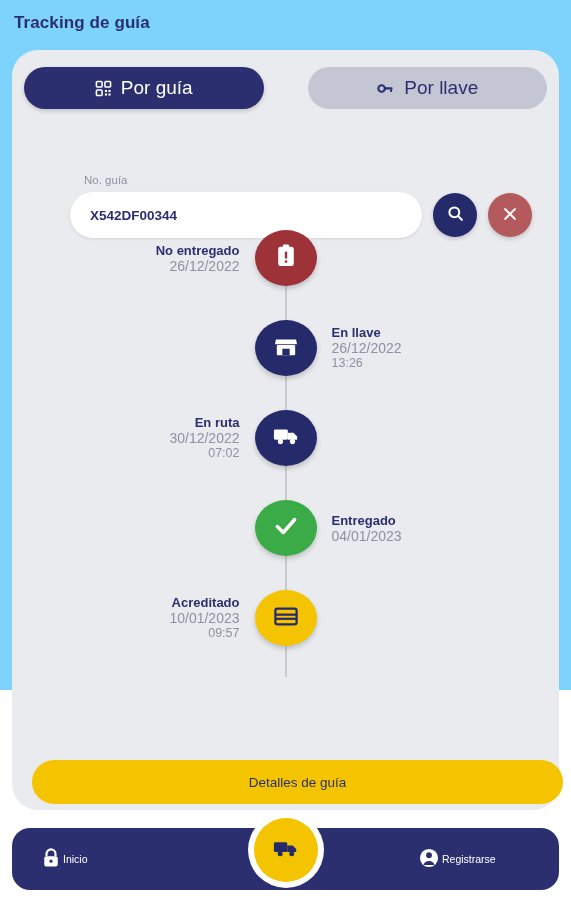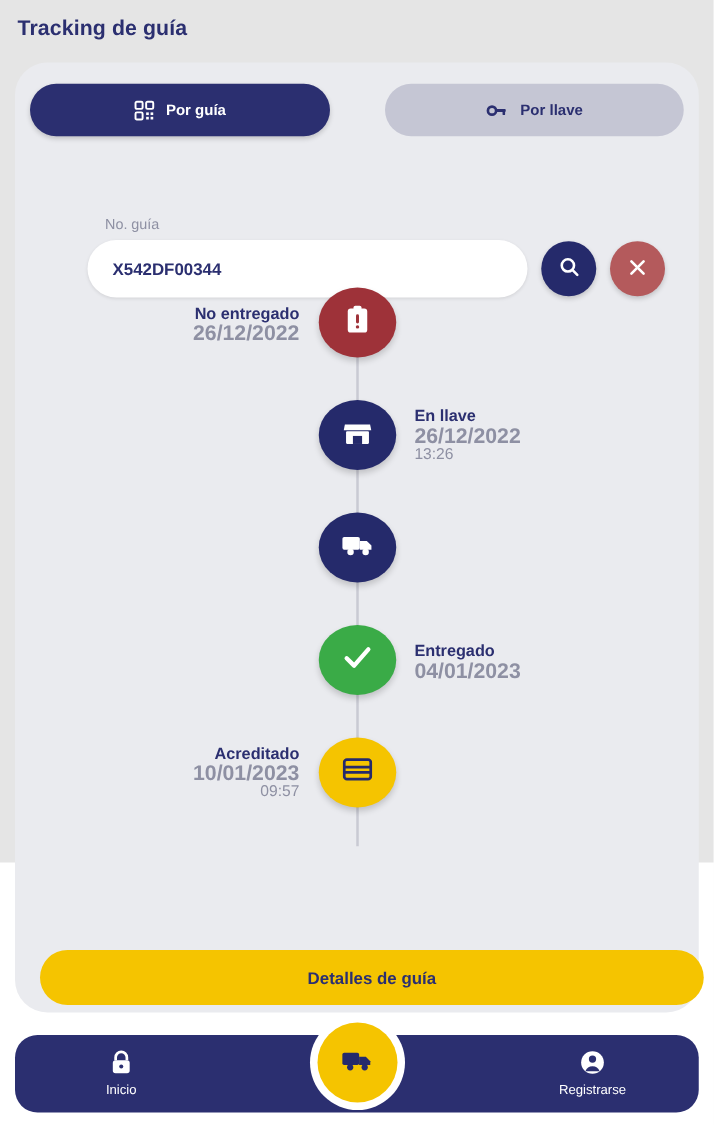--- a/index.html
+++ b/index.html
@@ -2,21 +2,21 @@
 <html><head>
 <meta charset="utf-8">
 <style>
   * { box-sizing: border-box; margin: 0; padding: 0; }
   html, body {
     width: 571px; height: 900px;
     background: #ffffff;
     font-family: "Liberation Sans", sans-serif;
     overflow: hidden;
   }
-  .screen { position: relative; width: 571px; height: 690px; background: #e5e5e5; }
+  .screen { position: relative; width: 571px; height: 690px; background: #7dd3fc; }
 
   
   .page-title {
     position: absolute; left: 14px; top: 13px;
     font-size: 17px; font-weight: 700; color: #2b2f70;
     letter-spacing: .1px;
   }
 
   
   .card {
@@ -29,21 +29,21 @@
   
   .segments {
     position: absolute; left: 12px; top: 14px;
     width: 523px; height: 48px;
     display: flex; gap: 44px; align-items: center;
   }
   .seg {
     height: 42px; flex: 1;
     border-radius: 21px;
     display: flex; align-items: center; justify-content: center; gap: 9px;
-    font-size: 12px; font-weight: 700;
+    font-size: 19px; font-weight: 400;
     border: none; cursor: pointer;
   }
   .seg.active { background: #2b2f70; color: #ffffff; box-shadow: 0 2px 4px rgba(0,0,0,.18); }
   .seg.inactive { background: #c5c6d4; color: #2b2f70; }
   .seg svg { display: block; }
 
   
   .field-label {
     position: absolute; left: 72px; top: 124px;
     font-size: 11.5px; color: #8e90a3; font-weight: 400;
@@ -95,49 +95,49 @@
     box-shadow: 0 3px 5px rgba(0,0,0,.18);
   }
   .tl-text { position: absolute; width: 180px; }
   .tl-text.left  { right: 50%; margin-right: 46px; text-align: right; }
   .tl-text.right { left: 50%;  margin-left: 46px;  text-align: left; }
   .tl-status {
     font-size: 13px; font-weight: 700; color: #2b2f70;
     line-height: 16px; white-space: nowrap;
   }
   .tl-date {
-    font-size: 17px; font-weight: 700; color: #8e90a3;
+    font-size: 14px; font-weight: 400; color: #8e90a3;
     line-height: 15px; white-space: nowrap;
   }
   .tl-time {
     font-size: 12.5px; font-weight: 400; color: #8e90a3;
     line-height: 15px; white-space: nowrap;
   }
 
   
   .details-btn {
     position: absolute; left: 20px; top: 710px;
     width: 531px; height: 44px;
     background: #f5c400; border: none; border-radius: 22px;
     font-family: "Liberation Sans", sans-serif;
-    font-size: 13.5px; font-weight: 700; color: #2b2f70;
+    font-size: 13.5px; font-weight: 400; color: #2b2f70;
     cursor: pointer;
   }
 
   
   .bottom-nav {
     position: absolute; left: 12px; top: 828px;
     width: 547px; height: 62px;
     background: #2b2f70; border-radius: 18px;
     display: flex; align-items: center; justify-content: space-between;
     padding: 0 30px;
   }
   .nav-item {
     width: 110px;
-    display: flex; flex-direction: column; align-items: center; gap: 3px;
+    display: flex; flex-direction: row; align-items: center; gap: 3px;
     cursor: pointer; background: none; border: none;
   }
   .nav-label {
     font-family: "Liberation Sans", sans-serif;
     font-size: 10.5px; color: #ffffff; font-weight: 400;
   }
   .fab-notch {
     position: absolute; left: 50%; top: 812px; margin-left: -38px;
     width: 76px; height: 76px; border-radius: 50%;
     background: #ffffff;
@@ -242,20 +242,25 @@
             <svg width="24" height="22" viewBox="0 0 26 24" fill="#ffffff">
               <path d="M2 5 L24 5 L25 10 L1 10 Z"></path>
               <rect x="3" y="11" width="20" height="11" rx="1"></rect>
               <rect x="9" y="15" width="8" height="7" fill="#252a6b"></rect>
             </svg>
           </span>
         </div>
       </div>
 
       <div class="tl-item" style="top:210px">
+        <div class="tl-text left">
+          <div class="tl-status">En ruta</div>
+          <div class="tl-date">30/12/2022</div>
+          <div class="tl-time">07:02</div>
+        </div>
         <div class="tl-dot" style="background:#252a6b">
           <span>
             <svg width="26" height="22" viewBox="0 0 28 22" fill="#ffffff">
               <rect x="1" y="4" width="15" height="11" rx="1.6"></rect>
               <path d="M16 7.5 L22 7.5 L26 11.5 L26 15 L16 15 Z"></path>
               <circle cx="8" cy="17" r="2.8"></circle>
               <circle cx="21" cy="17" r="2.8"></circle>
             </svg>
           </span>
         </div>

